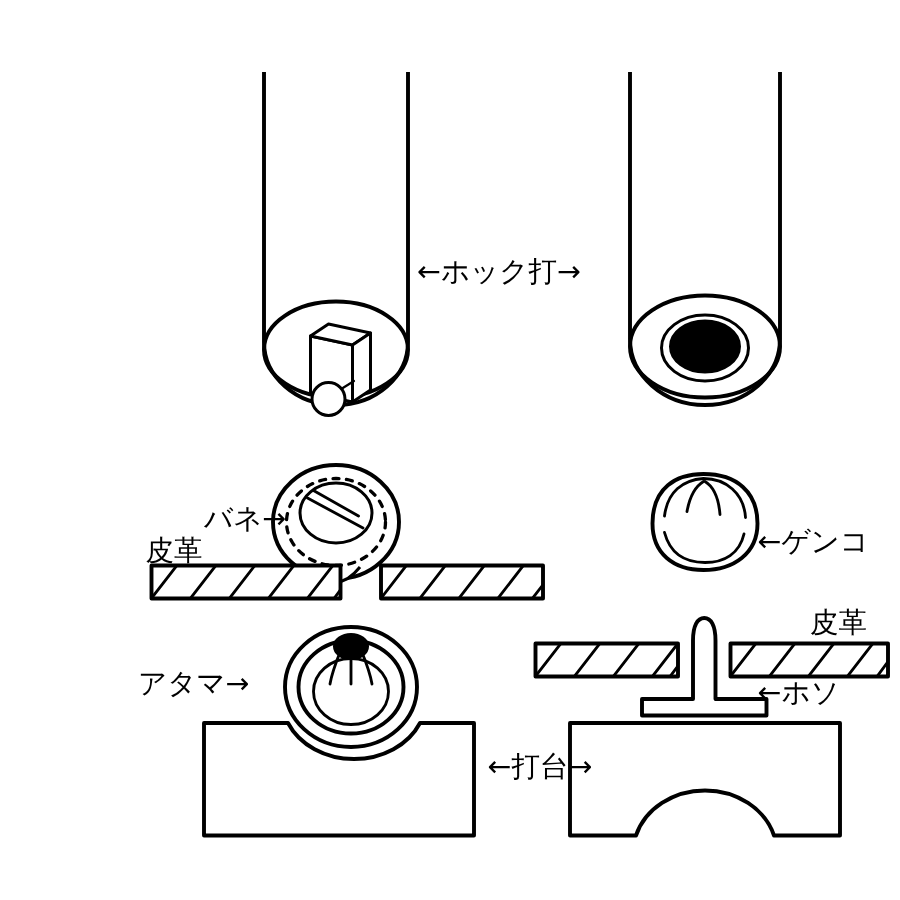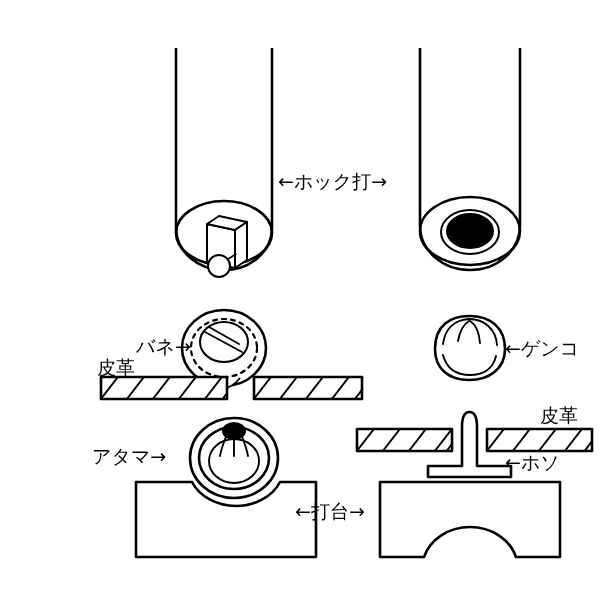--- a/index.html
+++ b/index.html
@@ -244,23 +244,23 @@
                L 341 557 Z"></path>
     </g>
   </svg>
 
   <div class="label" style="left:239px; top:172px;">←ホック打→</div>
 
   <div class="label" style="left:97px; top:337px;">バネ→</div>
 
   <div class="label" style="left:58px; top:358px;">皮革</div>
 
-  <div class="label" style="left:466px; top:339px;">←ゲンコ</div>
+  <div class="label" style="left:466px; top:352px;">←ゲンコ</div>
 
   <div class="label" style="left:53px; top:447px;text-align:right;">アタマ→</div>
 
   <div class="label" style="left:501px; top:406px;">皮革</div>
 
   <div class="label" style="left:466px; top:453px;text-align:right;">←ホソ</div>
 
-  <div class="label" style="left:256px; top:502px;">←打台→</div>
+  <div class="label" style="left:286px; top:502px;">←打台→</div>
 
 </div>
 
 </body></html>

